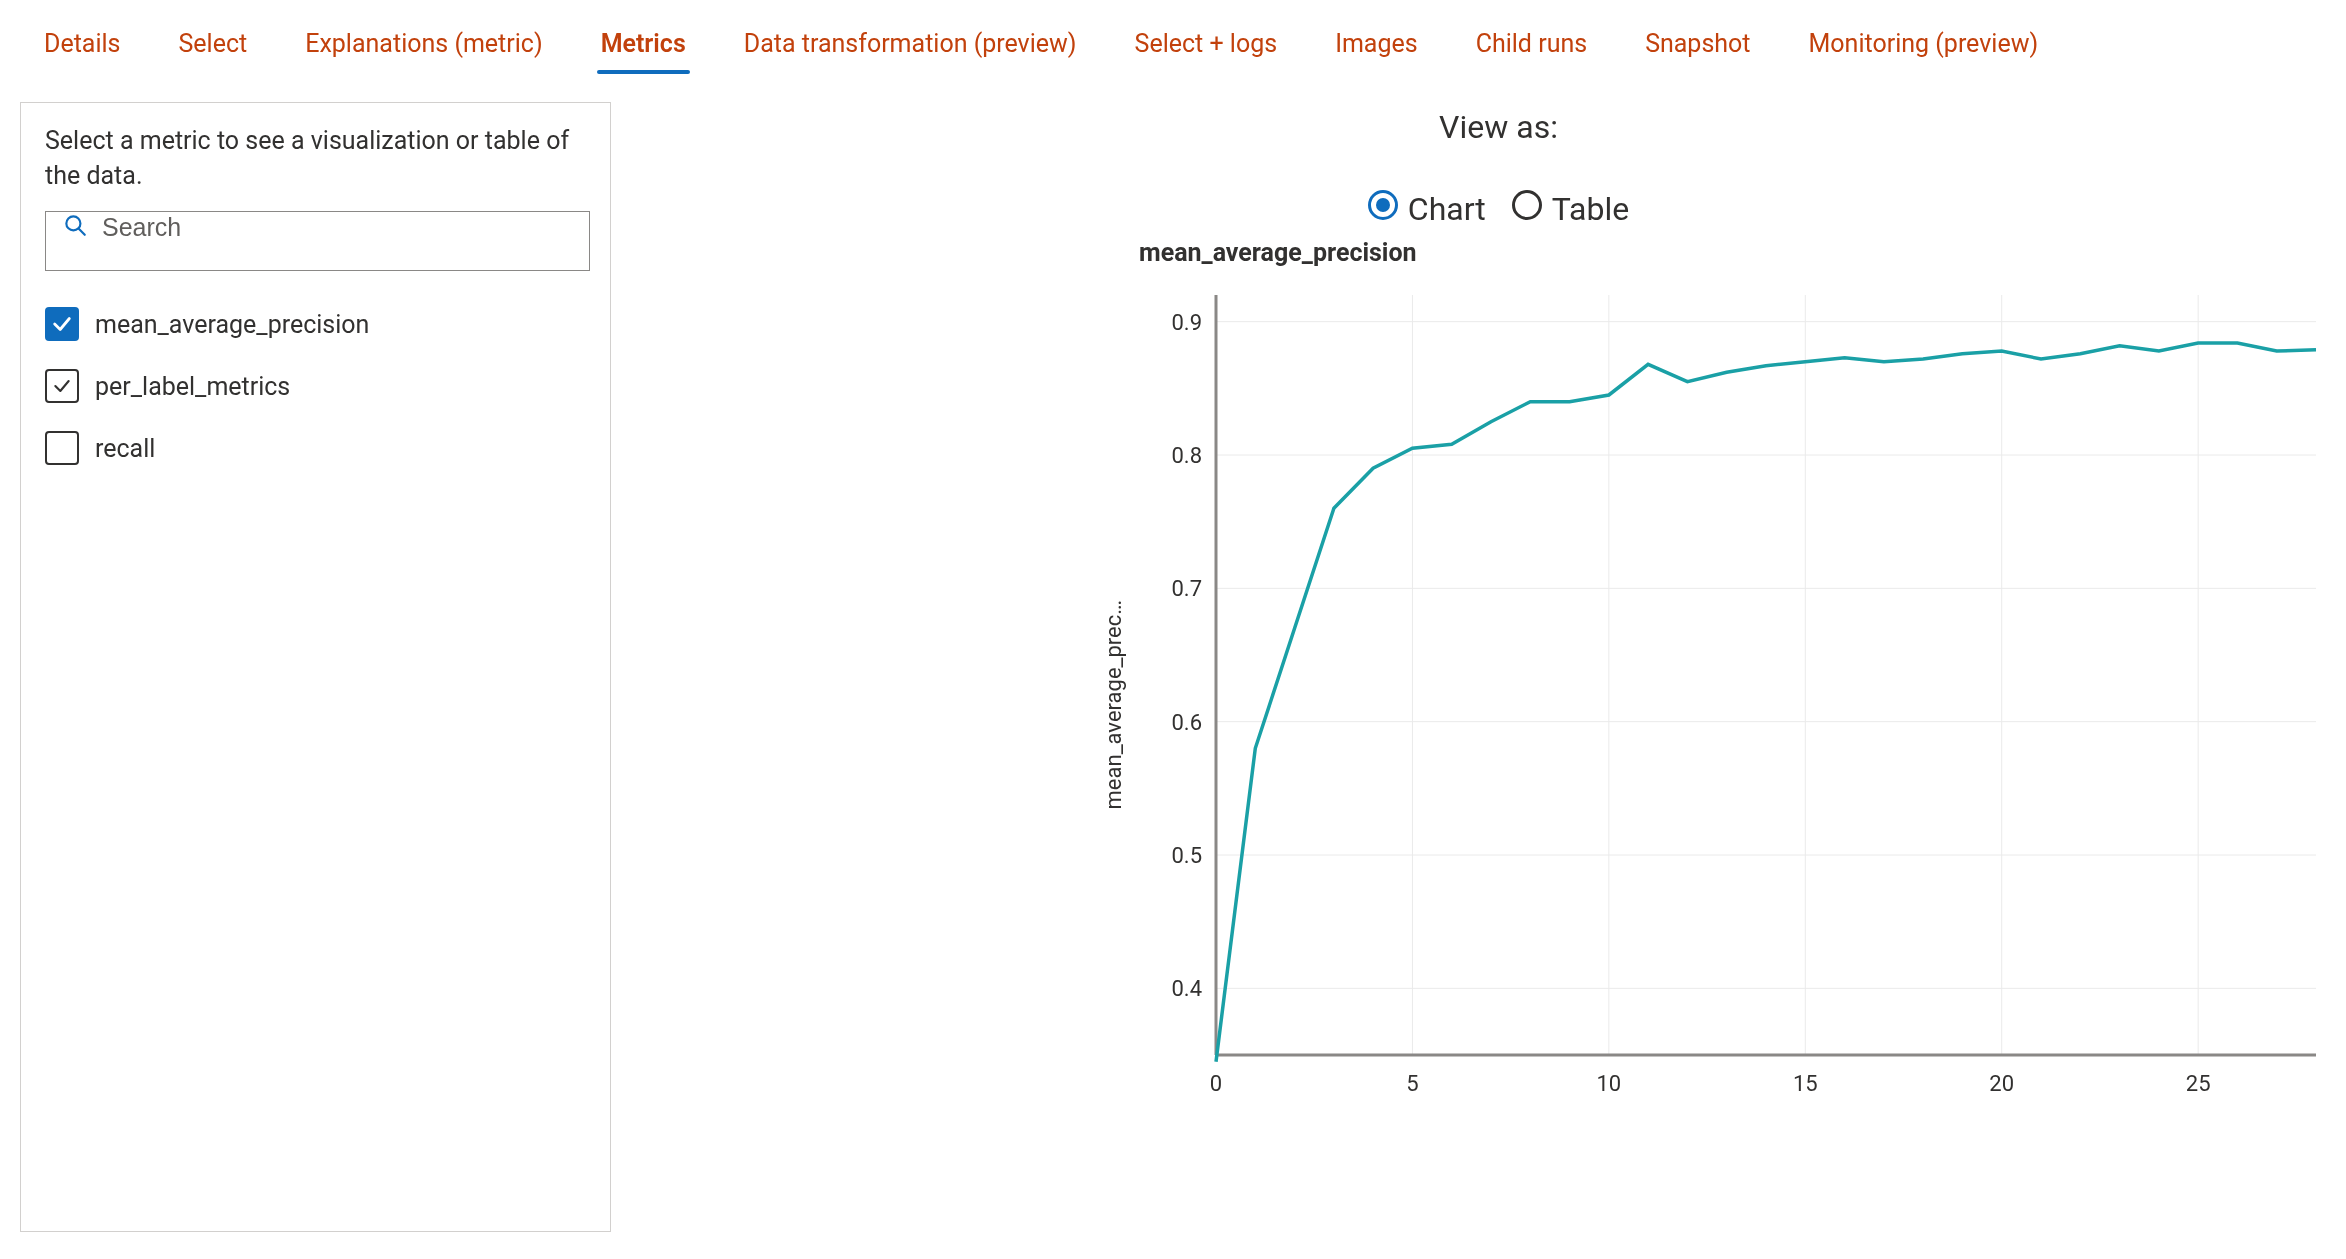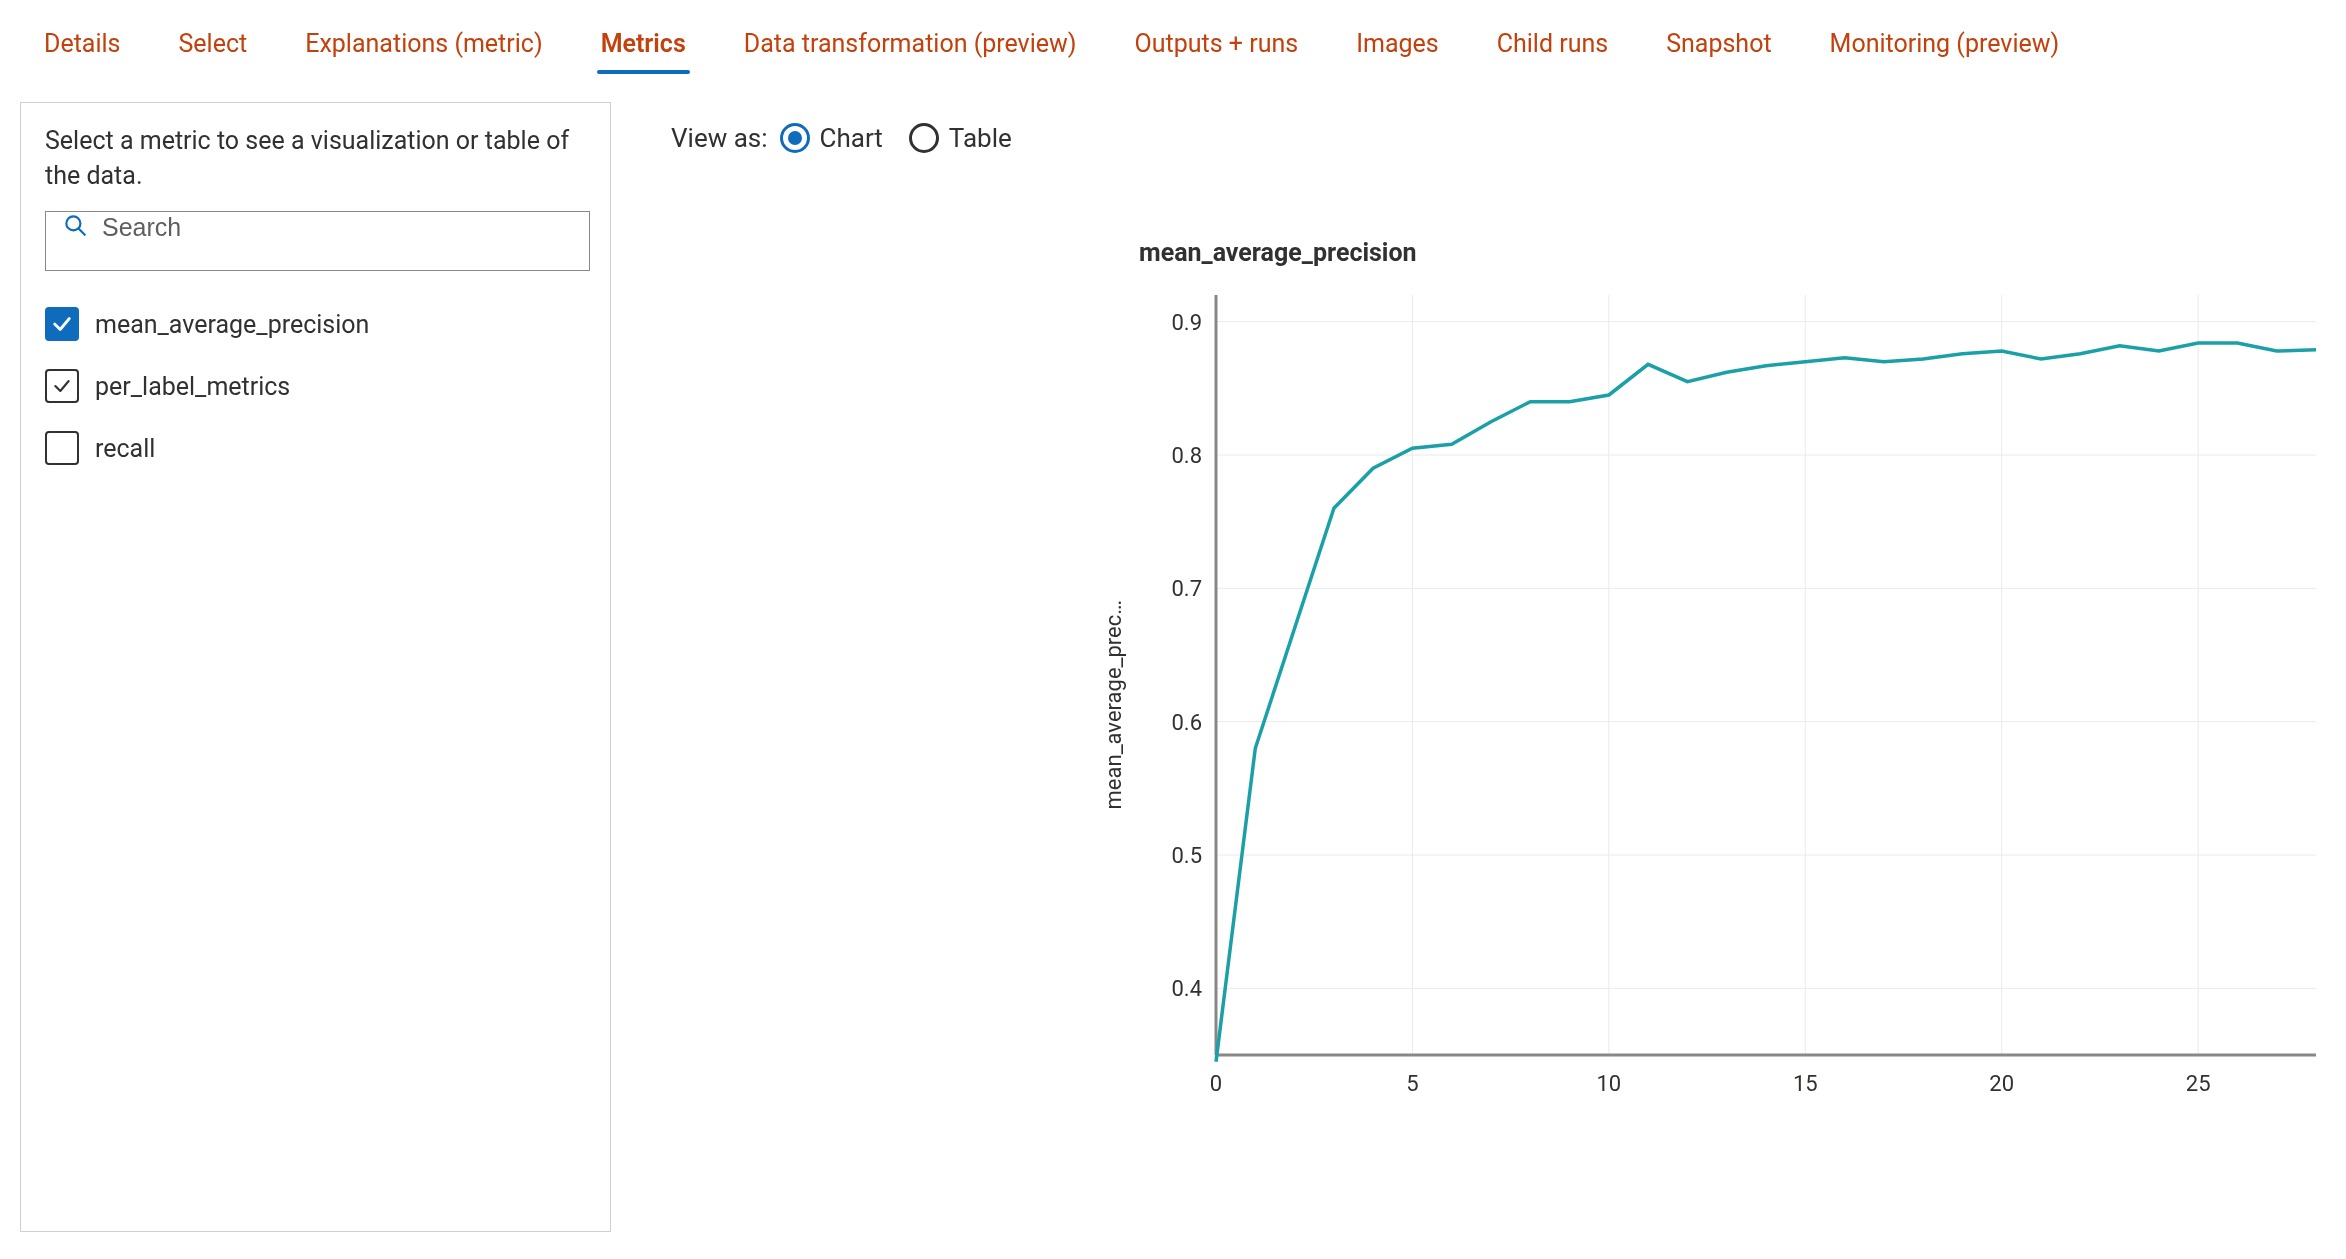--- a/index.html
+++ b/index.html
@@ -101,23 +101,24 @@
   
   .right {
     padding-left: 60px;
     flex: 1;
     min-width: 0;
   }
   .viewas {
     display: flex;
     align-items: center;
     height: 60px;
-    gap: 12px;
-    font-size: 26px;
+    gap: 44px;
+    font-size: 32px;
     margin-top: 6px;
+    flex-direction: column;
   }
   .radio {
     display: inline-flex;
     align-items: flex-start;
     gap: 10px;
     cursor: pointer;
   }
   .radio .circle {
     width: 30px; height: 30px; border-radius: 50%;
     display: inline-flex; align-items: center; justify-content: center;
@@ -161,21 +162,21 @@
 </head>
 <body>
 
 <div class="page">
   <div class="tabs" id="tabs-bar">
       <div class="tab">Details</div>
       <div class="tab">Select</div>
       <div class="tab">Explanations (metric)</div>
       <div class="tab active">Metrics</div>
       <div class="tab">Data transformation (preview)</div>
-      <div class="tab">Outputs + runs</div>
+      <div class="tab">Select + logs</div>
       <div class="tab">Images</div>
       <div class="tab">Child runs</div>
       <div class="tab">Snapshot</div>
       <div class="tab">Monitoring (preview)</div>
     </div>
 
   <div class="content">
     <div class="sidebar">
       <div class="sidebar-help">Select a metric to see a visualization or table of the data.</div>
       <div class="search-wrap">

